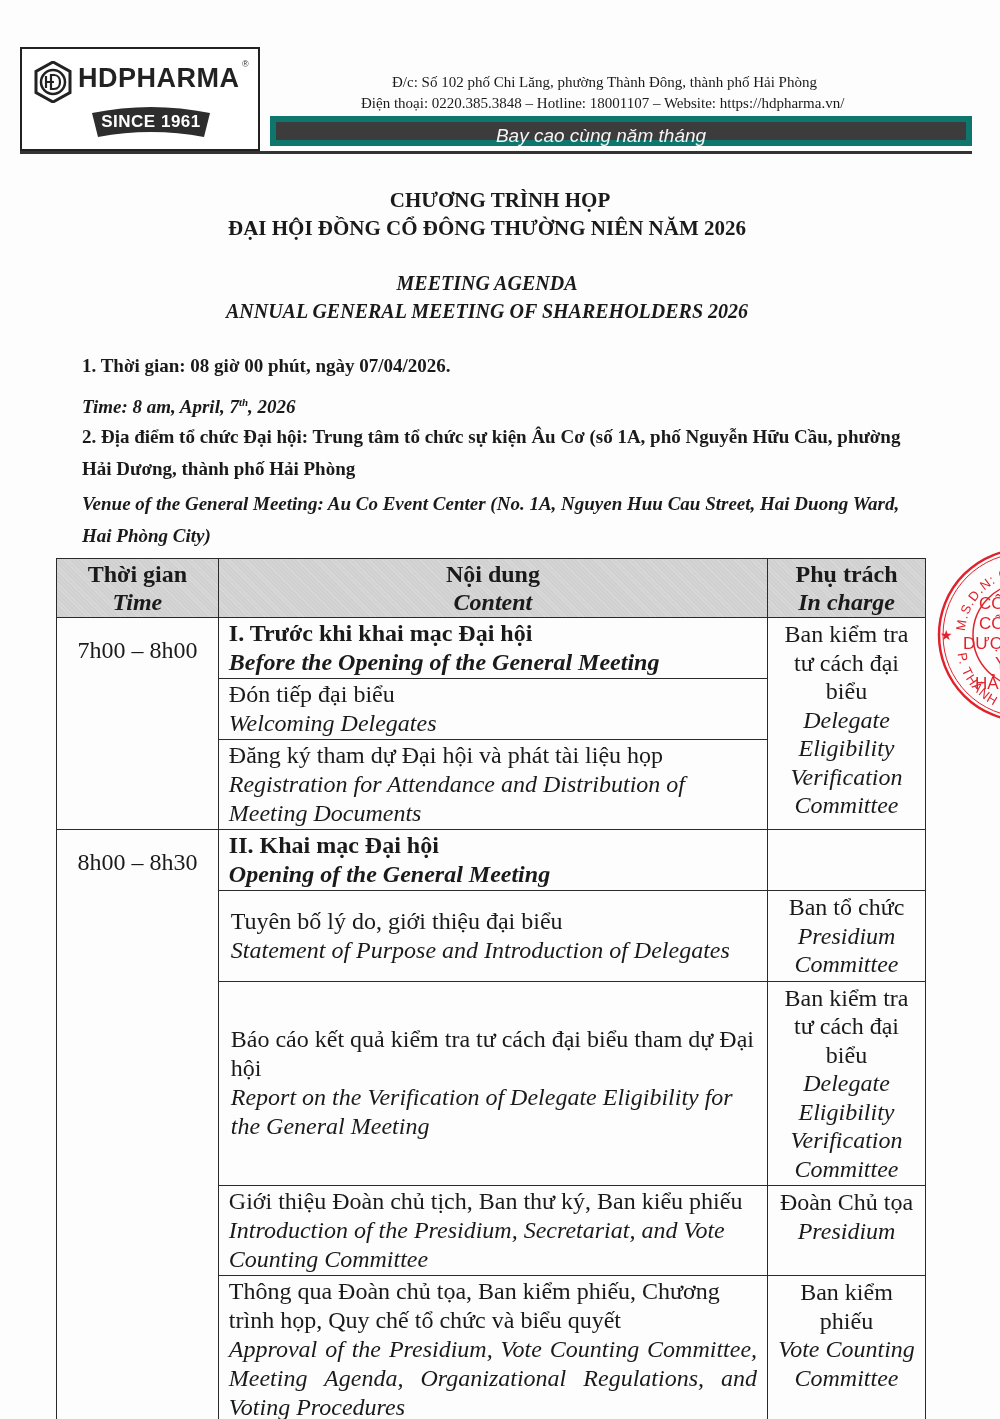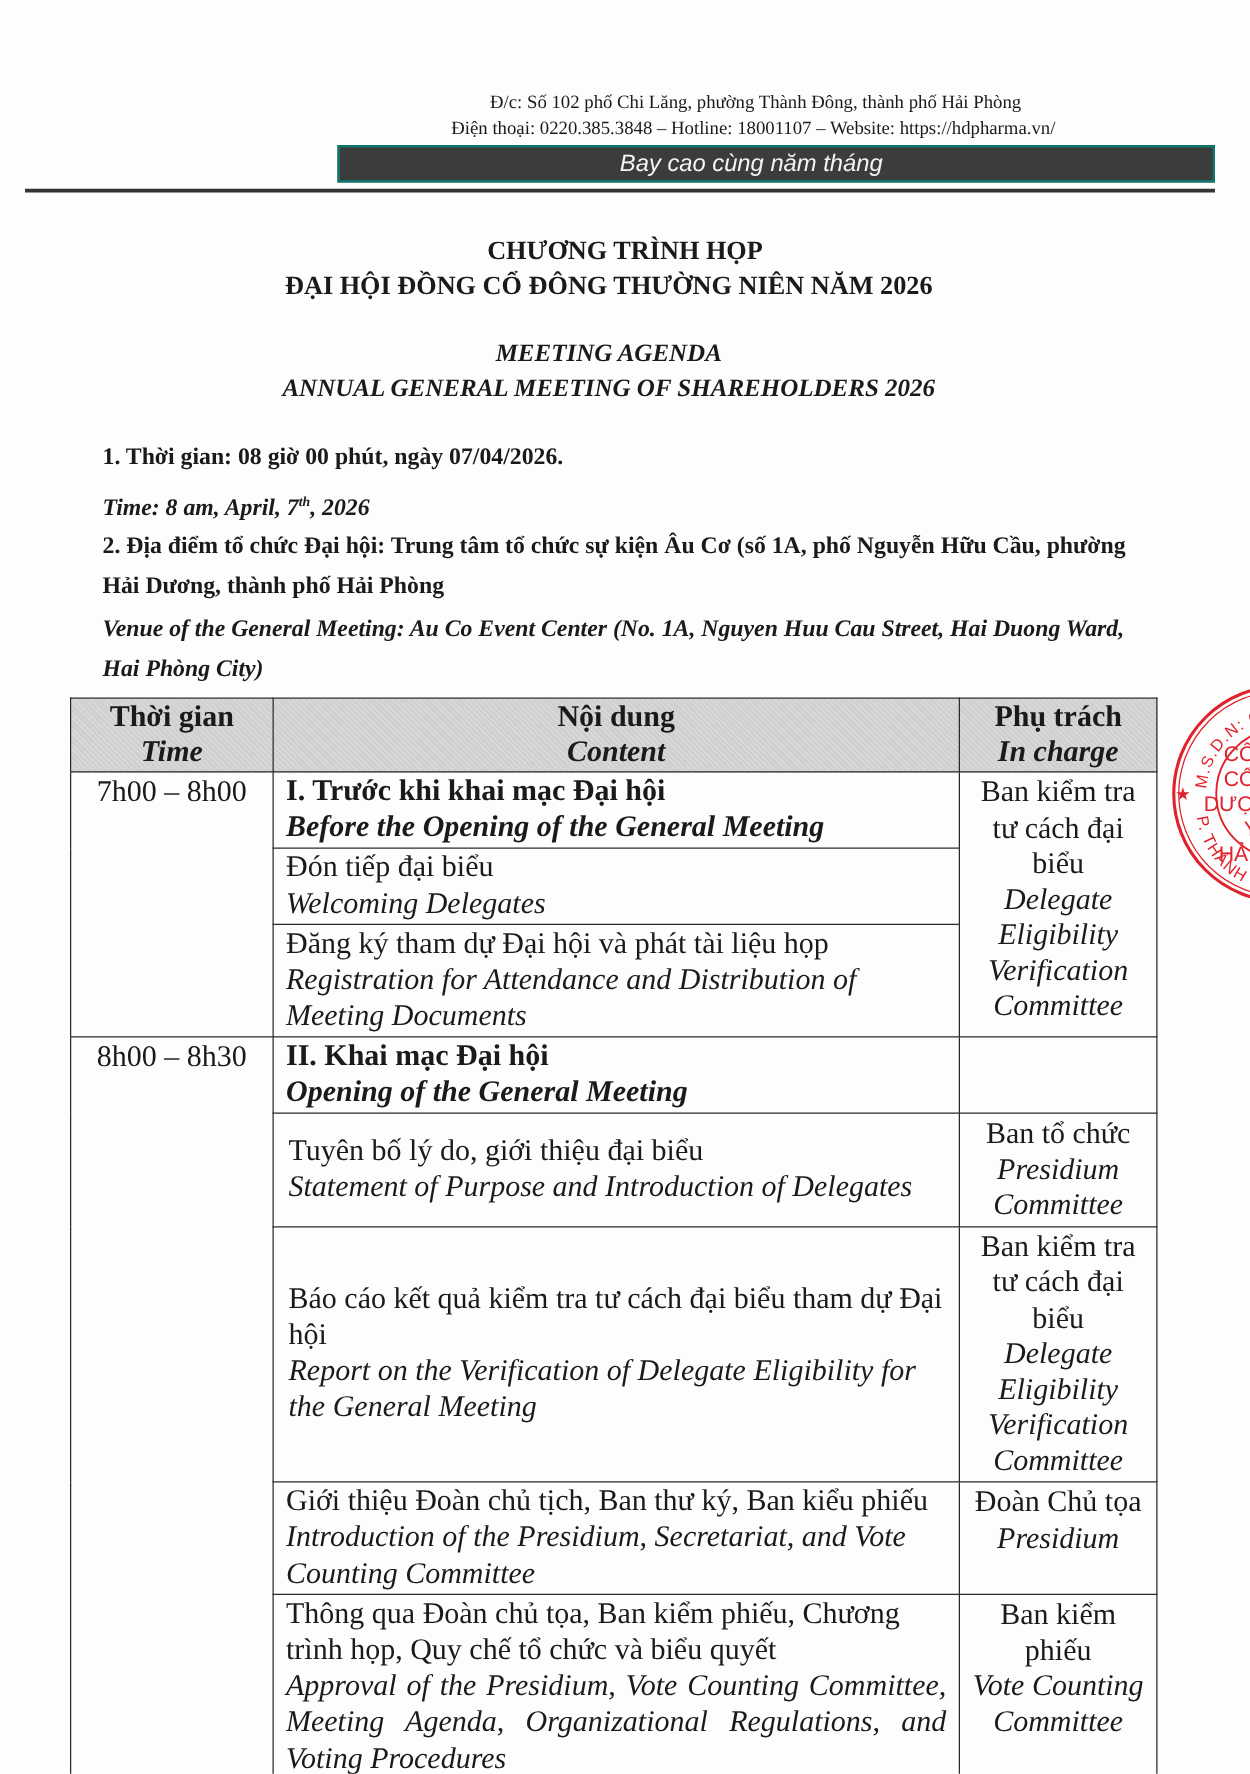--- a/index.html
+++ b/index.html
@@ -11,21 +11,21 @@
     .logo-box { position: absolute; left: 0; top: 0; width: 240px; height: 104px; border: 2px solid #222; background: #fff; }
     .logo-hex { position: absolute; left: 12px; top: 12px; width: 38px; height: 42px; }
     .logo-name { position: absolute; left: 56px; top: 14px; font-family: "Liberation Sans", "DejaVu Sans", sans-serif; font-weight: bold; font-size: 27px; letter-spacing: 0.5px; color: #222; }
     .logo-reg { position: absolute; left: 220px; top: 10px; font-family: "Liberation Sans", sans-serif; font-size: 9px; color: #333; }
     .logo-since { position: absolute; left: 70px; top: 58px; width: 118px; height: 32px; }
     .logo-since-text { position: absolute; left: 70px; top: 63px; width: 118px; text-align: center; font-family: "Liberation Sans", sans-serif; font-weight: bold; font-size: 17px; color: #fff; letter-spacing: 0.5px; }
 
     .company-name { position: absolute; left: 350px; top: 0px; width: 600px; font-size: 20px; font-weight: bold; letter-spacing: 0.2px; }
     .company-addr { position: absolute; left: 372px; top: 27px; font-size: 15px; }
     .company-contact { position: absolute; left: 341px; top: 48px; font-size: 15px; text-align: center; }
-    .slogan-bar { position: absolute; left: 250px; top: 69px; width: 702px; height: 30px; background: #3c3c3c; border: 2px solid #0f766e; }
+    .slogan-bar { position: absolute; left: 250px; top: 69px; width: 702px; height: 30px; background: #3c3c3c; border: 6px solid #0f766e; }
     .slogan-text { position: absolute; left: 0; top: 3px; width: 100%; text-align: center; padding-right: 40px; font-family: "Liberation Sans", "DejaVu Sans", sans-serif; font-style: italic; font-size: 19px; color: #f4f4f4; }
     .header-rule { position: absolute; left: 0; top: 104px; width: 952px; height: 3px; background: #333; }
 
     
     .title-vn-1 { position: absolute; left: 0; top: 188px; width: 1000px; text-align: center; font-size: 21px; font-weight: bold; }
     .title-vn-2 { position: absolute; left: 0; top: 216px; width: 974px; text-align: center; font-size: 21px; font-weight: bold; }
     .title-en-1 { position: absolute; left: 0; top: 272px; width: 974px; text-align: center; font-size: 20px; font-weight: bold; font-style: italic; }
     .title-en-2 { position: absolute; left: 0; top: 300px; width: 974px; text-align: center; font-size: 20px; font-weight: bold; font-style: italic; }
 
     
@@ -39,39 +39,52 @@
     .info-venue-en { top: 488px; }
 
     
     .agenda { position: absolute; left: 56px; top: 558px; width: 870px; border-collapse: collapse; font-size: 24px; }
     .agenda td, .agenda th { border: 1.5px solid #2a2a2a; vertical-align: top; }
     .agenda thead th { background: #cfcfcf; background-image: repeating-linear-gradient(45deg, rgba(255,255,255,0.25) 0 1px, transparent 1px 3px); font-weight: bold; text-align: center; line-height: 28px; padding: 1px 4px; height: 59px; }
     .agenda thead th .en { font-style: italic; display: block; }
     .col-time { width: 162px; }
     .col-content { width: 550px; }
     .col-charge { width: 158px; }
-    .td-time { text-align: center; padding: 2px 4px; line-height: 28px; }
+    .td-time { text-align: center; padding: 18px 4px; line-height: 28px; }
     .td-content { padding: 1px 10px; line-height: 29px; }
     .td-content .vn { display: block; }
     .td-content .en { display: block; font-style: italic; }
     .td-content.section .vn { font-weight: bold; }
     .td-content.section .en { font-weight: bold; }
     .td-content.justify .en { text-align: justify; text-align-last: left; }
     .td-charge { text-align: center; padding: 2px 4px; line-height: 28.5px; }
     .td-charge .en { font-style: italic; display: block; }
     .td-charge .vn { display: block; text-align: center; }
     .vmid { vertical-align: middle !important; padding-left: 12px; }
 
     
     .stamp { position: absolute; left: 935px; top: 545px; width: 180px; height: 180px; pointer-events: none; }
   </style>
 </head>
 <body>
 
 <div class="letterhead">
+  <div class="logo-box">
+    <svg class="logo-hex" viewBox="0 0 38 42">
+      <polygon points="19,1 36,10.5 36,31.5 19,41 2,31.5 2,10.5" fill="none" stroke="#222" stroke-width="3"></polygon>
+      <circle cx="19" cy="21" r="12" fill="none" stroke="#222" stroke-width="2.5"></circle>
+      <path d="M12 15 L12 27 M12 21 L20 21 M20 14 C28 14 28 28 20 28 L17 28 L17 14 Z" fill="none" stroke="#222" stroke-width="2.2"></path>
+    </svg>
+    <span class="logo-name">HDPHARMA</span>
+    <span class="logo-reg">®</span>
+    <svg class="logo-since" viewBox="0 0 118 32">
+      <path d="M0 6 Q59 -6 118 6 L112 30 Q59 20 6 30 Z" fill="#2d2d2d"></path>
+    </svg>
+    <span class="logo-since-text">SINCE 1961</span>
+  </div>
   <div class="company-addr">Đ/c: Số 102 phố Chi Lăng, phường Thành Đông, thành phố Hải Phòng</div>
   <div class="company-contact">Điện thoại: 0220.385.3848 – Hotline: 18001107 – Website: https://hdpharma.vn/</div>
   <div class="slogan-bar">
     <div class="slogan-text">Bay cao cùng năm tháng</div>
   </div>
   <div class="header-rule"></div>
 </div>
 
 <div class="title-vn-1">CHƯƠNG TRÌNH HỌP</div>
 <div class="title-vn-2">ĐẠI HỘI ĐỒNG CỔ ĐÔNG THƯỜNG NIÊN NĂM 2026</div>

